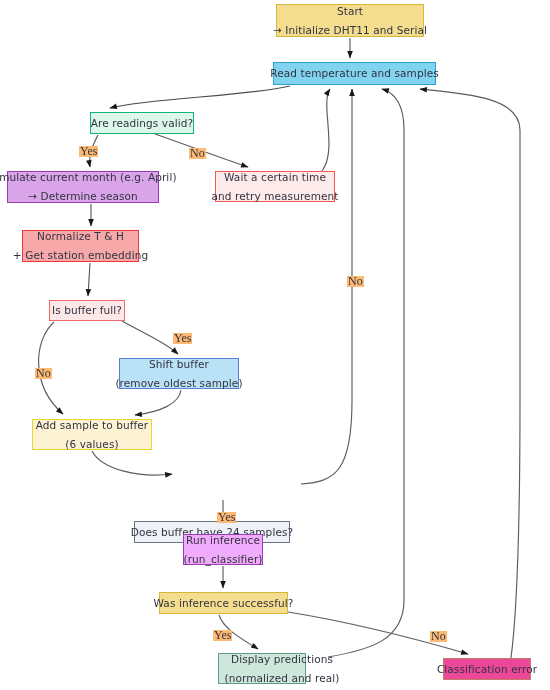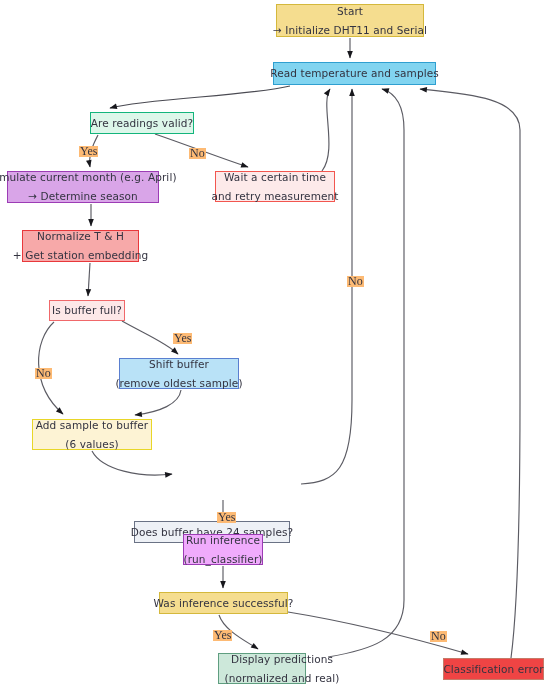--- a/index.html
+++ b/index.html
@@ -109,21 +109,21 @@
 <div class="node" style="left:134px;top:477px;width:156px;height:22px;background:#eef1f6;border-color:#6a7285;margin-top:44px;">Does buffer have 24 samples?</div>
 
 <div class="node" style="left:183px;top:534px;width:80px;height:31px;background:#f0abfc;border-color:#9c3cb5;">Run inference
 (run_classifier)</div>
 
 <div class="node" style="left:159px;top:592px;width:129px;height:22px;background:#f5dd8f;border-color:#d4b83c;">Was inference successful?</div>
 
 <div class="node" style="left:218px;top:653px;width:88px;height:31px;background:#cde8da;border-color:#5f9e80;padding-left:40px;">Display predictions
 (normalized and real)</div>
 
-<div class="node" style="left:443px;top:658px;width:101px;height:22px;background:#ef4444;border-color:#c67a68;">Classification error</div>
+<div class="node" style="left:443px;top:658px;width:88px;height:22px;background:#ec4899;border-color:#c67a68;">Classification error</div>
 
 <div class="edge-label" style="left:79px;top:146px;">Yes</div>
 <div class="edge-label" style="left:189px;top:148px;">No</div>
 <div class="edge-label" style="left:173px;top:333px;">Yes</div>
 <div class="edge-label" style="left:35px;top:368px;">No</div>
 <div class="edge-label" style="left:347px;top:276px;">No</div>
 <div class="edge-label" style="left:217px;top:512px;">Yes</div>
 <div class="edge-label" style="left:213px;top:630px;">Yes</div>
 <div class="edge-label" style="left:430px;top:631px;">No</div>
 

